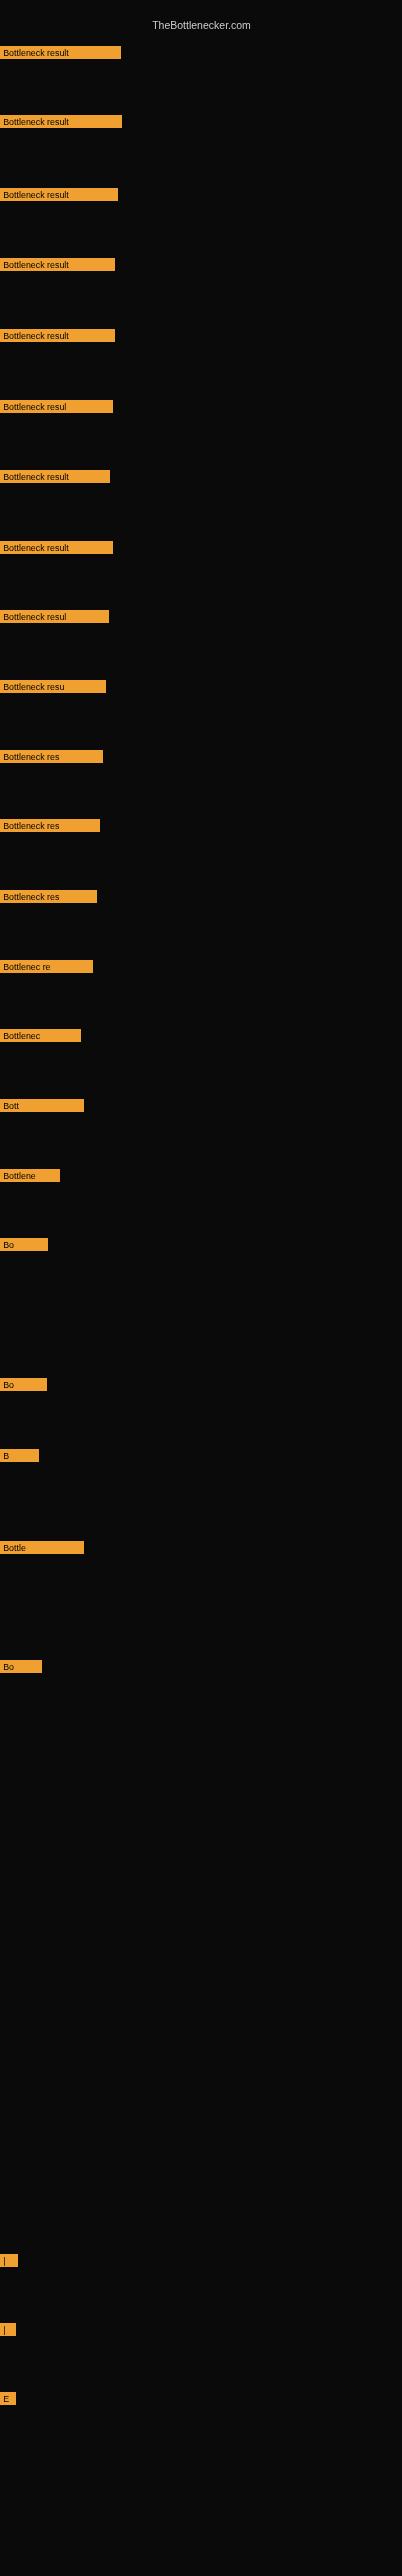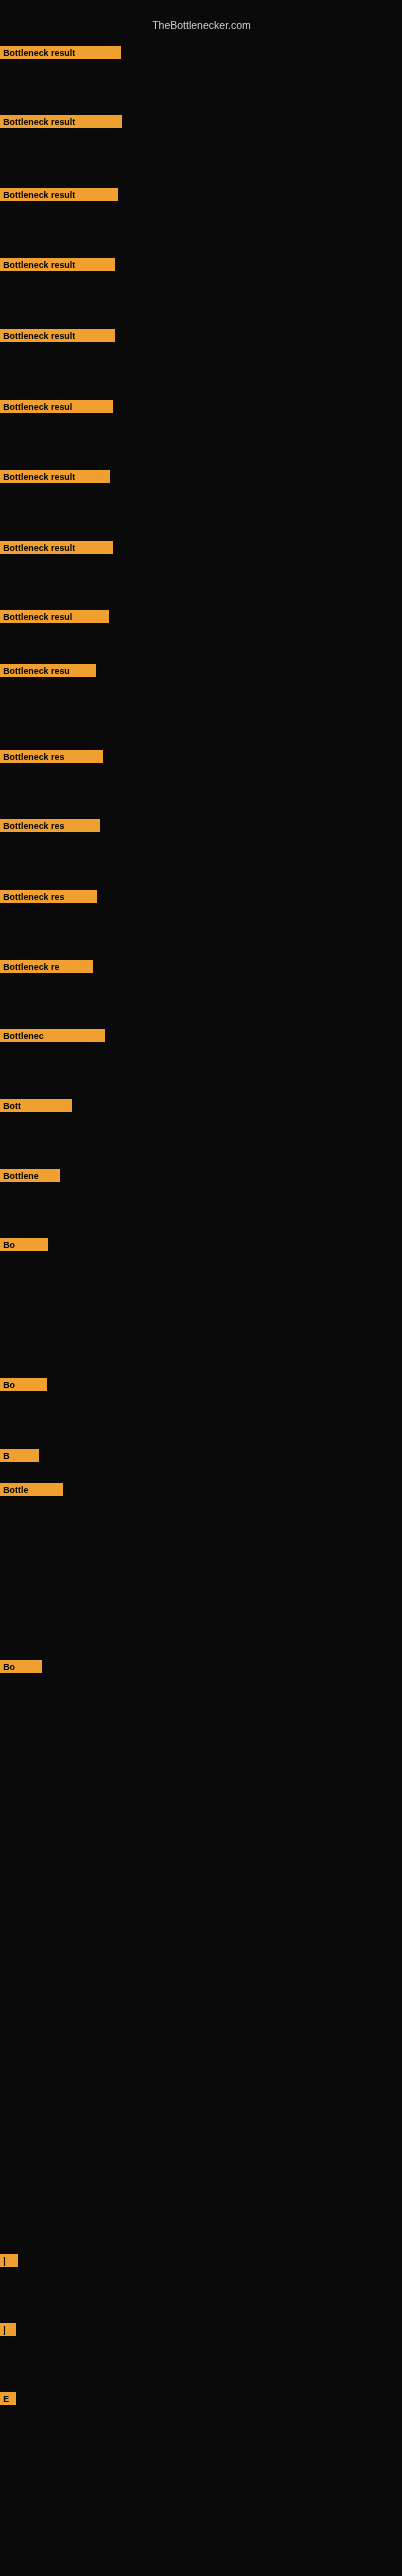--- a/index.html
+++ b/index.html
@@ -25,21 +25,21 @@
       color: #cccccc;
       font-size: 10.5px;
       font-weight: normal;
     }
 
     .bottleneck-badge {
       position: absolute;
       background-color: #f0a030;
       color: #000000;
       font-size: 8.9px;
-      font-weight: bold;
+      font-weight: normal;
       padding: 1.6px 3.2px;
       white-space: nowrap;
       overflow: hidden;
       left: 0;
     }
   </style>
 </head>
 <body>
 
 <span class="site-title">TheBottlenecker.com</span>
@@ -47,30 +47,30 @@
 <div id="badges-container">
 <div class="bottleneck-badge" style="top: 46px; width: 121px;">Bottleneck result</div>
     <div class="bottleneck-badge" style="top: 115px; width: 122px;">Bottleneck result</div>
     <div class="bottleneck-badge" style="top: 188px; width: 118px;">Bottleneck result</div>
     <div class="bottleneck-badge" style="top: 258px; width: 115px;">Bottleneck result</div>
     <div class="bottleneck-badge" style="top: 329px; width: 115px;">Bottleneck result</div>
     <div class="bottleneck-badge" style="top: 400px; width: 113px;">Bottleneck resul</div>
     <div class="bottleneck-badge" style="top: 470px; width: 110px;">Bottleneck result</div>
     <div class="bottleneck-badge" style="top: 541px; width: 113px;">Bottleneck result</div>
     <div class="bottleneck-badge" style="top: 610px; width: 109px;">Bottleneck resul</div>
-    <div class="bottleneck-badge" style="top: 664px; width: 96px;">Bottleneck resu</div>
+    <div class="bottleneck-badge" style="top: 680px; width: 106px;">Bottleneck resu</div>
     <div class="bottleneck-badge" style="top: 750px; width: 103px;">Bottleneck res</div>
     <div class="bottleneck-badge" style="top: 819px; width: 100px;">Bottleneck res</div>
     <div class="bottleneck-badge" style="top: 890px; width: 97px;">Bottleneck res</div>
-    <div class="bottleneck-badge" style="top: 960px; width: 93px;">Bottleneck re</div>
-    <div class="bottleneck-badge" style="top: 1029px; width: 105px;">Bottlenec</div>
-    <div class="bottleneck-badge" style="top: 1099px; width: 72px;">Bott</div>
+    <div class="bottleneck-badge" style="top: 960px; width: 93px;">Bottlenec re</div>
+    <div class="bottleneck-badge" style="top: 1029px; width: 81px;">Bottlenec</div>
+    <div class="bottleneck-badge" style="top: 1099px; width: 84px;">Bott</div>
     <div class="bottleneck-badge" style="top: 1169px; width: 60px;">Bottlene</div>
     <div class="bottleneck-badge" style="top: 1238px; width: 48px;">Bo</div>
     <div class="bottleneck-badge" style="top: 1378px; width: 47px;">Bo</div>
     <div class="bottleneck-badge" style="top: 1449px; width: 39px;">B</div>
-    <div class="bottleneck-badge" style="top: 1483px; width: 63px;">Bottle</div>
+    <div class="bottleneck-badge" style="top: 1541px; width: 84px;">Bottle</div>
     <div class="bottleneck-badge" style="top: 1660px; width: 42px;">Bo</div>
     <div class="bottleneck-badge" style="top: 2254px; width: 17.7px;">|</div>
     <div class="bottleneck-badge" style="top: 2323px; width: 16px;">|</div>
     <div class="bottleneck-badge" style="top: 2392px; width: 16px;">E</div>
   </div>
 
 
 </body></html>

